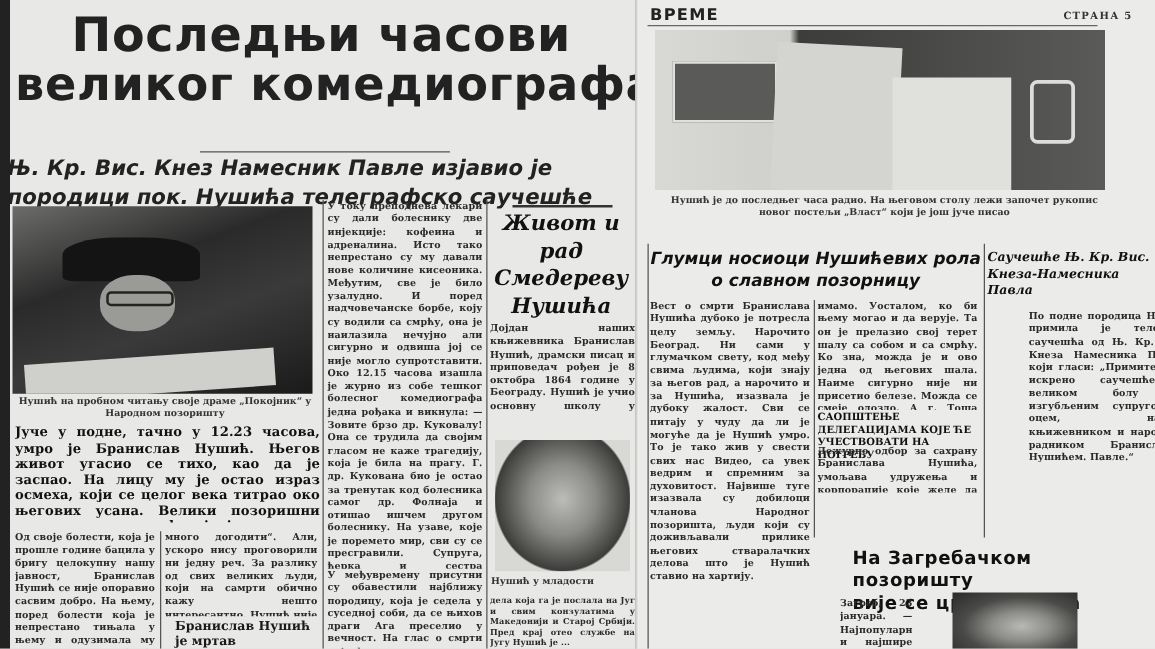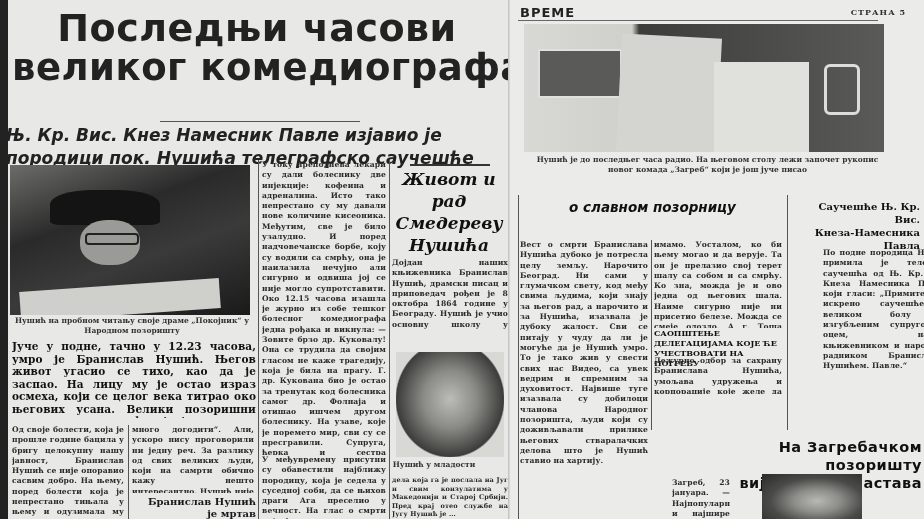--- a/index.html
+++ b/index.html
@@ -39,21 +39,21 @@
   .cap1 { left: 14px; top: 316px; width: 236px; }
 
   .body-text { position: absolute; font-size: 7.6px; line-height: 10.3px; text-align: justify; color: #2a2a2a; overflow: hidden; font-weight: bold; letter-spacing: 0.1px; }
   .lead { left: 12px; top: 340px; width: 244px; height: 78px; font-size: 10.5px; line-height: 12.5px; color: #111; }
   .col-a { left: 12px; top: 425px; width: 112px; height: 94px; }
   .col-b { left: 132px; top: 425px; width: 122px; height: 68px; }
   .col-mid { left: 262px; top: 160px; width: 124px; height: 295px; }
   .col-mid2 { left: 262px; top: 455px; width: 124px; height: 64px; }
   .vline { position: absolute; width: 1px; background: #555; }
 
-  .subhead-small { position:absolute; left:140px; top:496px; width:116px; font-size:10px; font-weight:bold; text-align:right; line-height:12px; }
+  .subhead-small { position:absolute; left:140px; top:496px; width:116px; font-size:10px; font-weight:bold; text-align:left; line-height:12px; }
 
   .bio-title { position:absolute; left:392px; top:168px; width:114px; text-align:center;
     font-family:"DejaVu Serif", serif; font-style:italic; font-weight:bold; font-size:17px; line-height:22px; color:#111; }
   .bio-rule { position:absolute; left:410px; top:164px; width:80px; height:2px; background:#333; }
   .col-bio { left: 392px; top: 258px; width: 116px; height: 72px; }
   .photo-young { left: 396px; top: 352px; width: 108px; height: 105px;
     background: radial-gradient(ellipse at 50% 45%, #bcbcb8 0%, #8a8a86 35%, #3c3c3a 70%, #d8d8d4 72%); }
   .cap-young { left: 380px; top: 460px; width: 108px; }
   .col-bio2 { left: 392px; top: 476px; width: 116px; height: 43px; font-size: 6.5px; line-height: 8.5px; }
 
@@ -69,24 +69,24 @@
   .cap-manu { left: 18px; top: 155px; width: 355px; }
 
   .actors-title { position:absolute; left:8px; top:198px; width:265px; text-align:center;
     font-family:"DejaVu Sans", sans-serif; font-style:italic; font-weight:bold; font-size:13.5px; line-height:18px; color:#111; }
   .col-act1 { left: 8px; top: 240px; width: 128px; height: 252px; }
   .col-act2 { left: 142px; top: 240px; width: 128px; height: 88px; }
   .inline-head { position:absolute; font-size:8px; font-weight:bold; text-align:left; line-height:10px; color:#111; }
   .ih2 { left: 142px; top: 328px; width: 128px; }
   .col-act3 { left: 142px; top: 356px; width: 128px; height: 38px; }
 
-  .cond-title { position:absolute; left:278px; top:200px; width:130px; text-align:right;
-    font-family:"DejaVu Serif", serif; font-weight:bold; font-size:10px; line-height:13px; color:#111; }
+  .cond-title { position:absolute; left:278px; top:200px; width:130px; text-align:left;
+    font-family:"DejaVu Serif", serif; font-style:italic; font-weight:bold; font-size:10px; line-height:13px; color:#111; }
   .col-cond { left: 278px; top: 248px; width: 126px; height: 142px; margin-left: 33px; }
-  .zagreb-title { position:absolute; left:170px; top:438px; width:240px; text-align:right;
+  .zagreb-title { position:absolute; left:170px; top:438px; width:240px; text-align:left;
     font-family:"DejaVu Sans", sans-serif; font-weight:bold; font-size:14.5px; line-height:18px; color:#111; letter-spacing:0.5px; }
   .col-zag { left: 108px; top: 478px; width: 110px; height: 41px; }
   .photo-zag { left: 222px; top: 474px; width: 120px; height: 45px;
     background: radial-gradient(ellipse at 55% 60%, #b8b8b4 0%, #8c8c88 30%, #4a4a48 60%, #2a2a28 100%); }
 </style>
 </head>
 <body>
 
 <div class="page-left">
   <div class="left-edge"></div>
@@ -134,24 +134,25 @@
   <div class="masthead">ВРЕМЕ</div>
   <div class="page-num">СТРАНА 5</div>
   <div class="top-rule"></div>
 
   <div class="photo photo-manuscript">
     <div class="postcard"></div>
     <div class="sheet1"></div>
     <div class="sheet2"></div>
     <div class="cup"></div>
   </div>
-  <div class="caption cap-manu">Нушић је до последњег часа радио. На његовом столу лежи започет рукопис новог комада „Загреб“ који је још јуче писао</div>
+  <div class="caption cap-manu">Нушић је до последњег часа радио. На његовом столу лежи започет рукопис новог постељи „Власт“ који је још јуче писао</div>
 
   <div class="vline" style="left:6px;top:195px;height:324px;"></div>
   <div class="actors-title">
+    <div>Глумци носиоци Нушићевих рола</div>
     <div>о славном позорницу</div>
   </div>
   <div class="body-text col-act1">Вест о смрти Бранислава Нушића дубоко је потресла целу земљу. Нарочито Београд. Ни сами у глумачком свету, код међу свима људима, који знају за његов рад, а нарочито и за Нушића, изазвала је дубоку жалост. Сви се питају у чуду да ли је могуће да је Нушић умро. То је тако жив у свести свих нас Видео, са увек ведрим и спремним за духовитост. Највише туге изазвала су добилоци чланова Народног позоришта, људи који су доживљавали прилике његових стваралачких делова што је Нушић ставио на хартију.</div>
   <div class="vline" style="left:139px;top:240px;height:190px;"></div>
   <div class="body-text col-act2">имамо. Уосталом, ко би њему могао и да верује. Та он је прелазио свој терет шалу са собом и са смрћу. Ко зна, можда је и ово једна од његових шала. Наиме сигурно није ни присетио белезе. Можда се смеје одоздо. А г. Тоша Арсенијевић: — Нушић је умро, кажу. Истина су нама постоје, на лични на овај, специфичне за сутра или прекосутра. Та је вест тачна. Али тачна је и поезија друге: све су наше његове последње речи...</div>
   <div class="inline-head ih2">САОПШТЕЊЕ ДЕЛЕГАЦИЈАМА КОЈЕ ЋЕ УЧЕСТВОВАТИ НА ПОГРЕБУ</div>
   <div class="body-text col-act3">Дежурно одбор за сахрану Бранислава Нушића, умољава удружења и корпорације које желе да учествују на погребу, да се пријаве данас у току дана, како би се могао саставити програм поворке.</div>
 
   <div class="vline" style="left:275px;top:195px;height:235px;"></div>
   <div class="cond-title">

